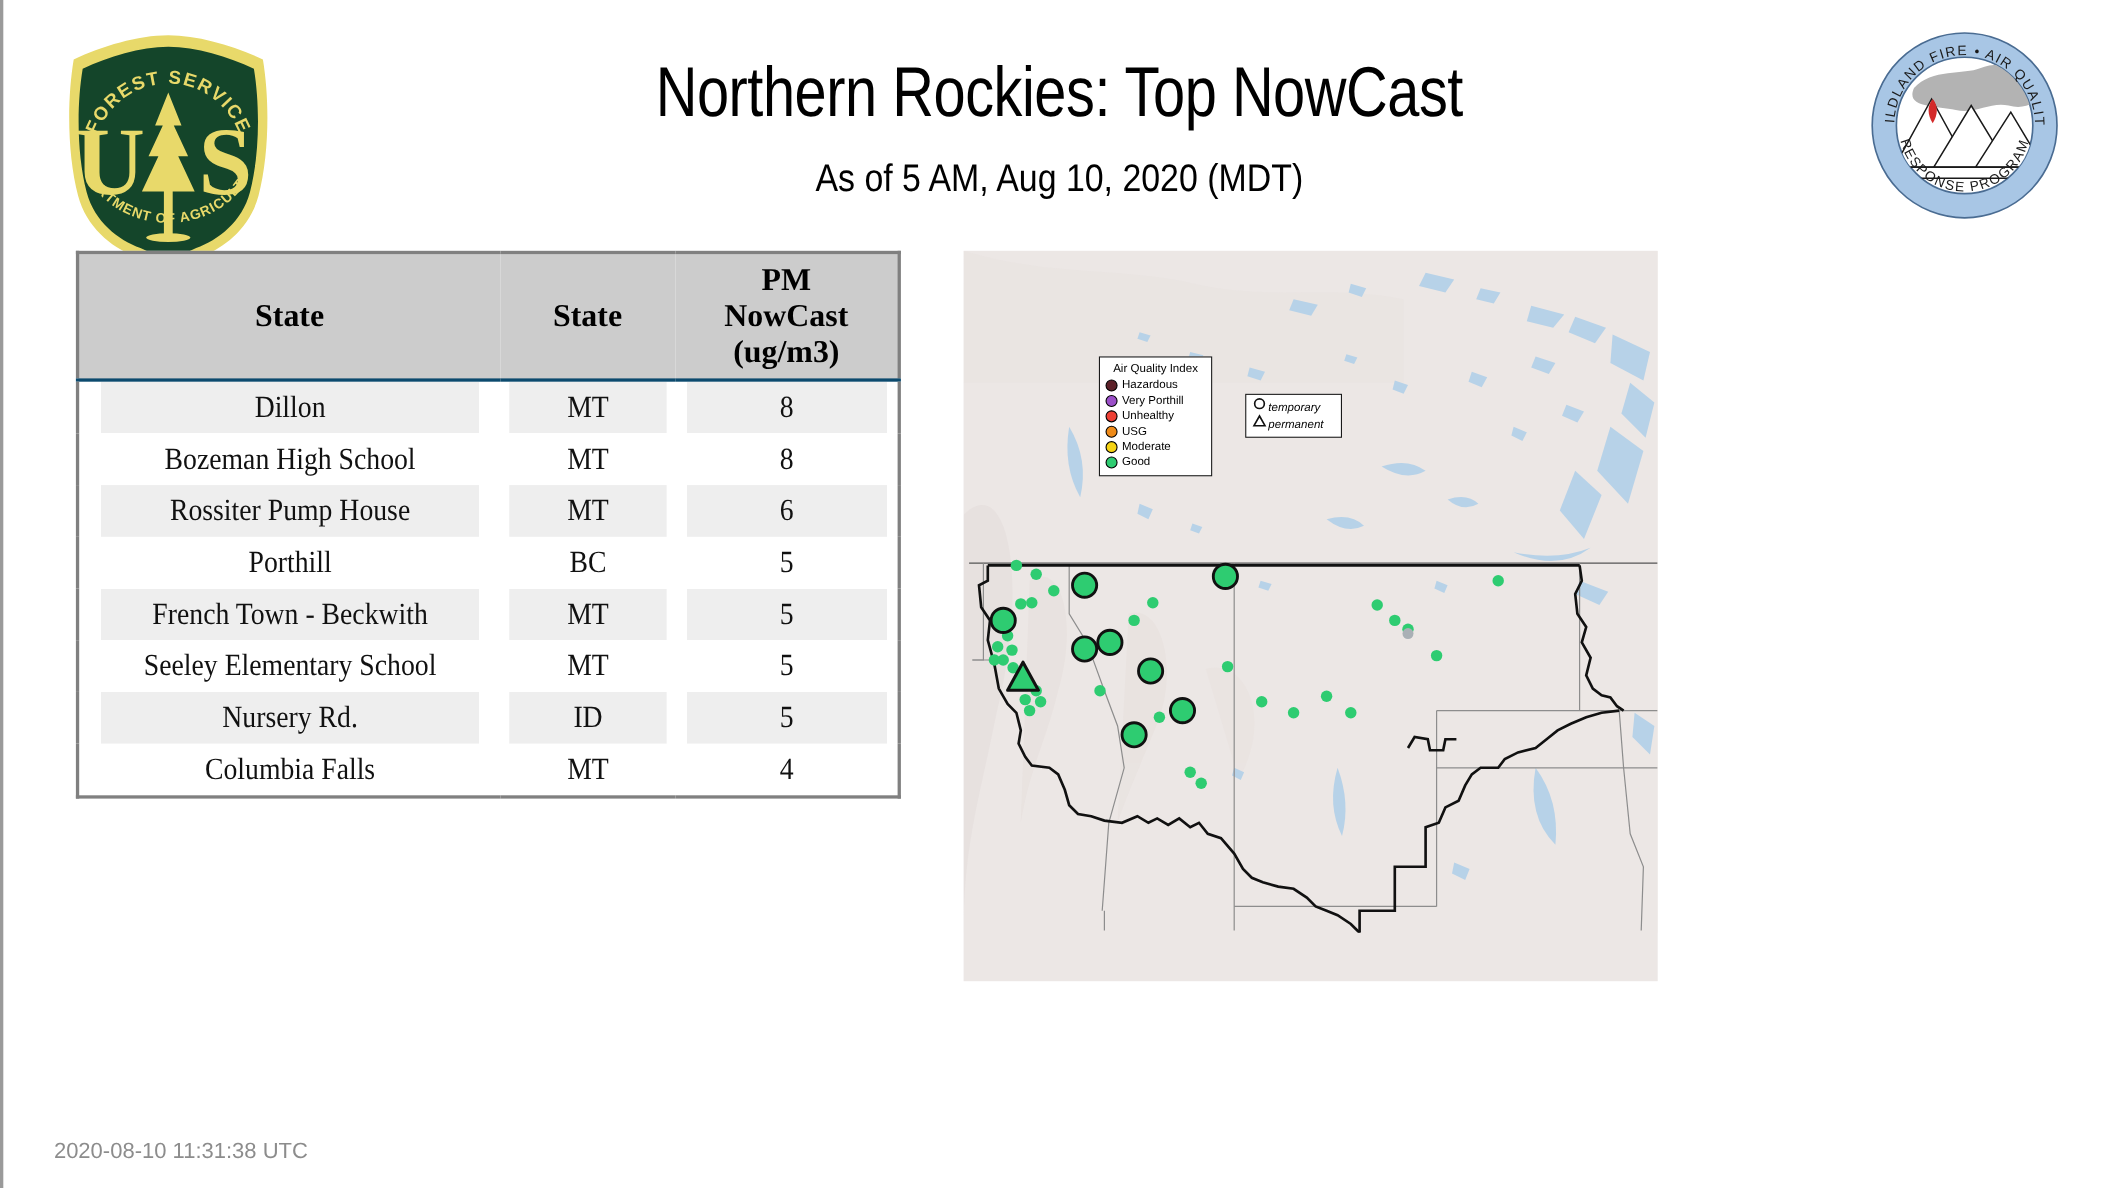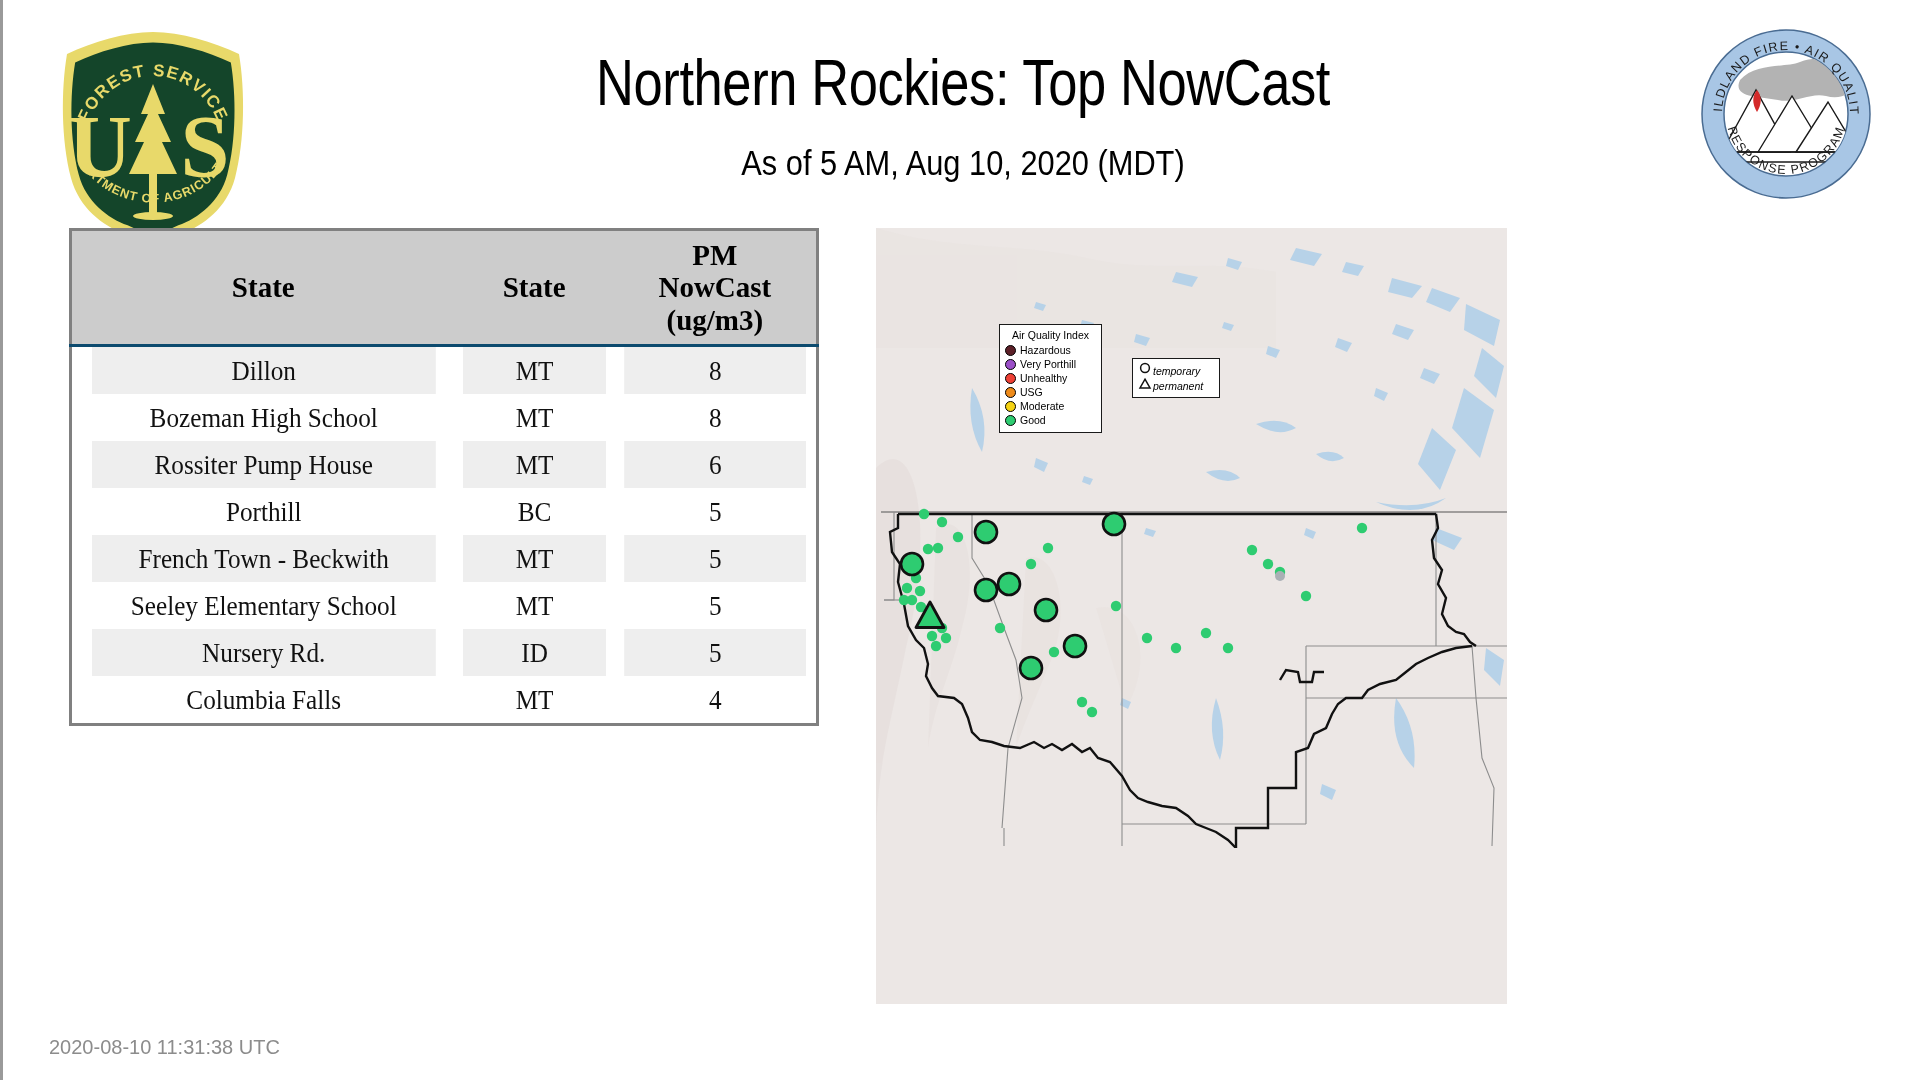--- a/index.html
+++ b/index.html
@@ -118,21 +118,21 @@
   .col-site  { width: 52%; }
   .col-state { width: 21%; }
   .col-pm    { width: 27%; }
 
   
   #map {
     position: absolute;
     left: 873px;
     top: 228px;
     width: 631px;
-    height: 776px;
+    height: 664px;
     background: #ece7e5;
     overflow: hidden;
   }
   #map-canvas { position: absolute; left: 0; top: 0; }
 
   
   .map-legend {
     position: absolute;
     background: #ffffff;
     border: 1.5px solid #1a1a1a;

